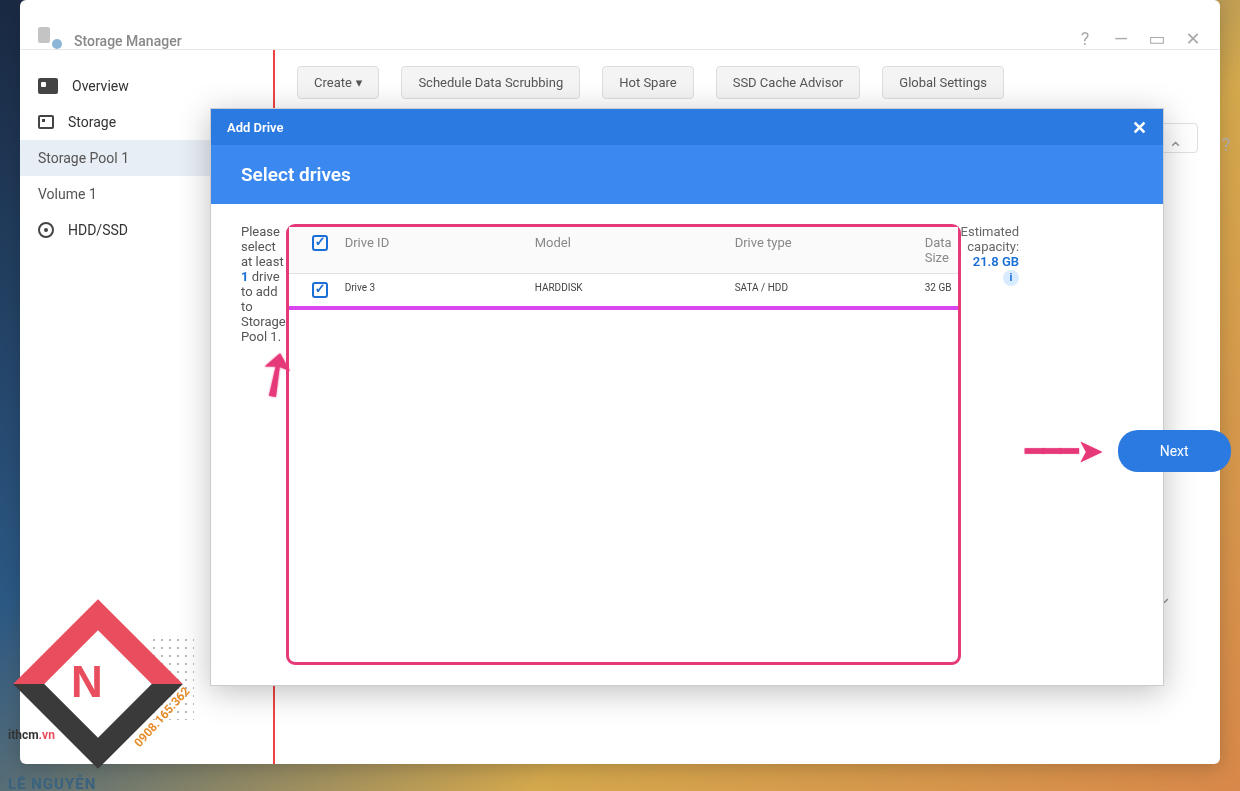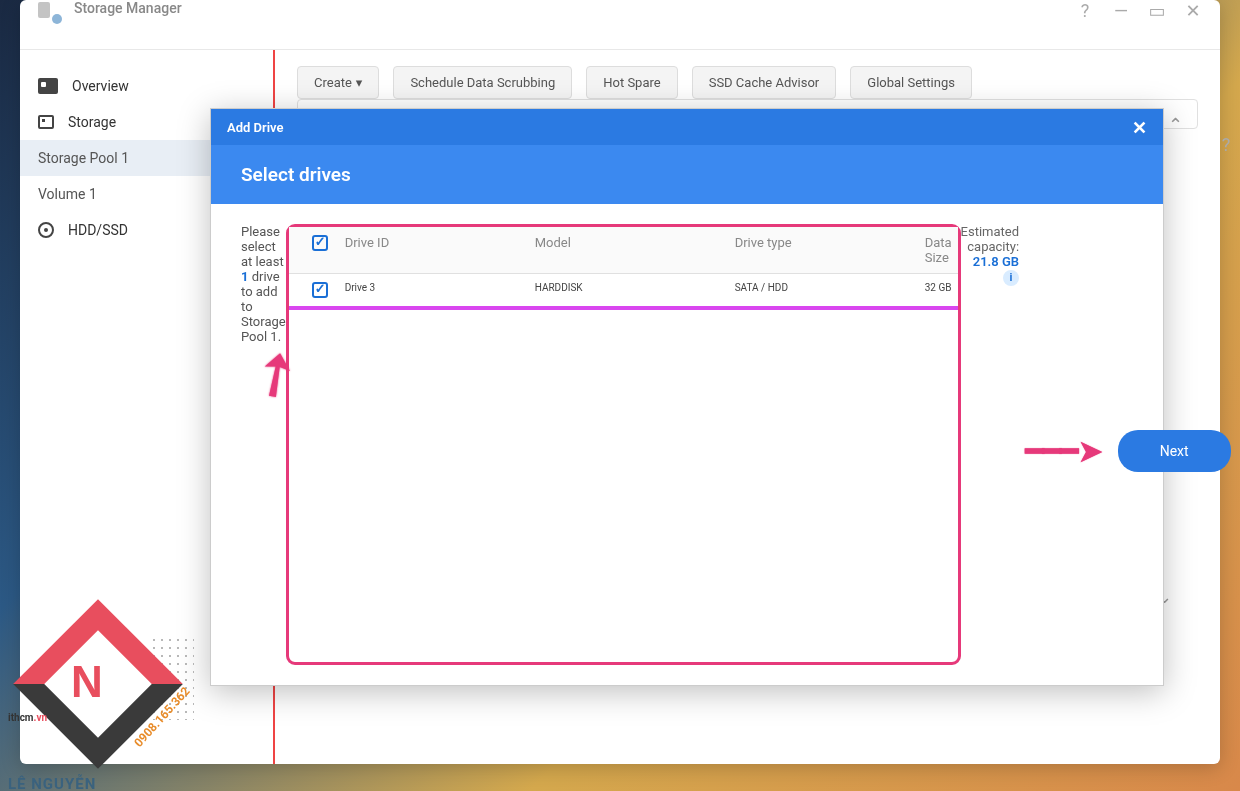--- a/index.html
+++ b/index.html
@@ -1,37 +1,37 @@
 <!DOCTYPE html>
 <html><head>
 <meta charset="utf-8">
 <style>
 *{box-sizing:border-box;margin:0;padding:0;font-family:-apple-system,BlinkMacSystemFont,"Segoe UI",Roboto,Arial,sans-serif}
 body{width:1240px;height:791px;background:linear-gradient(135deg,#1a2942 0%,#2c5985 30%,#d4a84d 65%,#d8884a 100%);position:relative;overflow:hidden}
 .app-window{position:absolute;left:20px;top:0;width:1200px;height:764px;background:#fff;border-radius:6px;box-shadow:0 4px 20px rgba(0,0,0,0.2);display:flex;flex-direction:column}
-.titlebar{height:50px;display:flex;align-items:flex-start;padding:0 18px;border-bottom:1px solid #e8e8e8}
+.titlebar{height:50px;display:flex;align-items:flex-end;padding:0 18px;border-bottom:1px solid #e8e8e8}
 .titlebar-icon{width:24px;height:24px;margin-right:12px;position:relative}
 .titlebar-icon::before{content:"";position:absolute;width:12px;height:16px;left:0;top:2px;background:#c4c4c4;border-radius:2px}
 .titlebar-icon::after{content:"";position:absolute;width:10px;height:10px;right:0;bottom:0;background:#8db5d8;border-radius:50%}
 .titlebar-text{color:#888;font-size:14px;font-weight:500}
 .titlebar-controls{margin-left:auto;display:flex;gap:18px;color:#aaa;font-size:18px}
 .tbc{cursor:pointer;width:18px;text-align:center}
 .main-area{display:flex;flex:1;min-height:0}
 .sidebar{width:255px;border-right:2px solid #ef4444;padding-top:18px}
 .side-item{display:flex;align-items:center;padding:10px 18px;color:#333;font-size:14px;cursor:pointer}
 .side-item.sub{color:#555}
 .side-item.selected{background:#e8eef5}
 .side-icon{width:20px;height:16px;margin-right:14px;background:#444;border-radius:2px;position:relative;flex-shrink:0}
 .side-icon.overview::after{content:"";position:absolute;left:3px;top:4px;width:5px;height:5px;background:#fff;border-radius:1px}
 .side-icon.storage{background:transparent;border:2px solid #444;width:16px;height:14px}
 .side-icon.storage::after{content:"";position:absolute;left:2px;top:2px;width:3px;height:3px;background:#444}
 .side-icon.hdd{border-radius:50%;width:16px;height:16px;background:transparent;border:2px solid #444}
 .side-icon.hdd::after{content:"";position:absolute;left:4px;top:4px;width:4px;height:4px;background:#444;border-radius:50%}
 .content{flex:1;padding:16px 22px;position:relative}
-.toolbar{display:flex;gap:14px;margin-bottom:0}
+.toolbar{display:flex;gap:22px;margin-bottom:24px}
 .tb-btn{background:#f4f4f4;border:1px solid #ddd;border-radius:4px;padding:8px 16px;font-size:13px;color:#555;cursor:pointer}
 .tb-btn .caret{margin-left:4px}
 .panel{border:1px solid #e0e0e0;border-radius:4px;padding:14px 18px;margin-bottom:10px;position:relative}
 .panel-icons{position:absolute;right:14px;top:14px;display:flex;gap:14px;color:#999;font-size:18px}
 .status-box{position:absolute;right:50px;top:436px;border:1px solid #ccc;border-radius:3px;overflow:hidden}
 .status-head{background:#8a8a8a;color:#fff;padding:8px 12px;font-size:13px}
 .status-body{padding:8px 12px;font-size:13px;color:#6a9c3f}
 .panel2-icons{position:absolute;right:48px;top:536px;display:flex;gap:14px;color:#999;font-size:18px}
 
 .modal{position:absolute;left:210px;top:108px;width:954px;height:578px;background:#fff;border:1px solid #ccc;box-shadow:0 6px 30px rgba(0,0,0,0.25);display:flex;flex-direction:column}
@@ -61,21 +61,21 @@
 .btn-next{background:#2b7ae2;color:#fff;border:none;border-radius:20px;padding:13px 42px;font-size:14px;cursor:pointer}
 
 .help-float{position:absolute;right:4px;top:130px;width:20px;height:30px;color:#aaa;font-size:18px;text-align:center;line-height:30px;border-radius:3px}
 
 .watermark{position:absolute;left:8px;bottom:-8px;width:195px;height:195px;pointer-events:none}
 .wm-diamond{position:absolute;left:30px;top:20px;width:120px;height:120px;transform:rotate(45deg);background:linear-gradient(135deg,#e84e5e 50%,#3a3a3a 50%)}
 .wm-inner{position:absolute;left:52px;top:42px;width:76px;height:76px;transform:rotate(45deg);background:#fff}
 .wm-n{position:absolute;left:63px;top:53px;width:54px;height:54px;font-size:44px;font-weight:bold;color:#e84e5e;font-family:Arial}
 .wm-dots{position:absolute;left:142px;top:32px;width:44px;height:84px;background:radial-gradient(#888 1.3px,transparent 1.3px);background-size:8px 8px;opacity:0.6}
 .wm-text{position:absolute;left:0;bottom:6px;font-size:15px;font-weight:bold;color:#3a627e;letter-spacing:1px}
-.wm-ithcm{position:absolute;left:0;top:108px;font-size:10px;font-weight:bold;color:#333}
+.wm-ithcm{position:absolute;left:0;top:124px;font-size:12px;font-weight:bold;color:#333}
 .wm-vn{color:#e84e5e}
 .wm-phone{position:absolute;left:116px;top:106px;font-size:12px;color:#e88c2a;transform:rotate(-48deg);font-weight:bold}
 </style>
 </head>
 <body>
 
 <div class="app-window">
   <div class="titlebar">
     <div class="titlebar-icon"></div>
     <div class="titlebar-text">Storage Manager</div>

